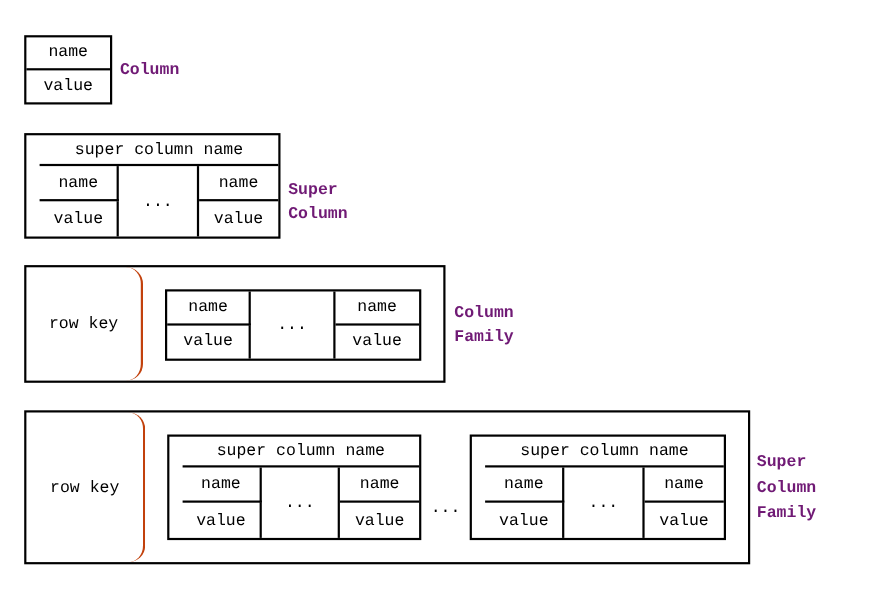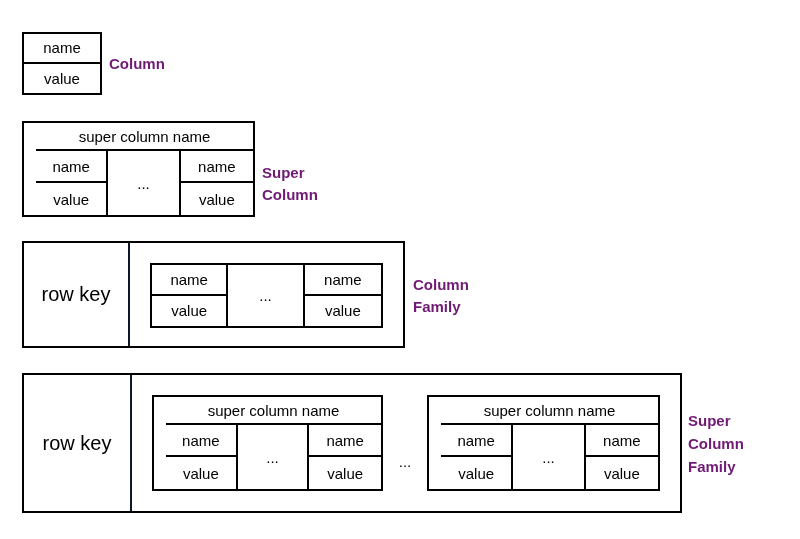--- a/index.html
+++ b/index.html
@@ -2,21 +2,21 @@
 <html><head>
 <meta charset="utf-8">
 <style>
   html, body { margin: 0; padding: 0; background: #ffffff; }
   .canvas {
     position: relative;
     width: 767px;
     height: 539px;
     background: #ffffff;
     color: #000000;
-    font-family: Liberation Sans, sans-serif;
+    font-family: Liberation Mono, monospace;
     overflow: hidden;
   }
   .canvas * { box-sizing: border-box; }
 
   
   .bx { position: absolute; border: 2px solid #000; background: #fff; }
 
   
   .c {
     display: flex; align-items: center; justify-content: center;
@@ -41,23 +41,24 @@
   .colgrp { display: grid; grid-template-columns: 1fr 1fr 1fr; grid-template-rows: 1fr 1fr; }
   .colgrp .nl { grid-column: 1; grid-row: 1; }
   .colgrp .mid { grid-column: 2; grid-row: 1 / 3; }
   .colgrp .nr { grid-column: 3; grid-row: 1; }
   .colgrp .vl { grid-column: 1; grid-row: 2; }
   .colgrp .vr { grid-column: 3; grid-row: 2; }
 
   
   .family { display: flex; }
   .rowkey {
-    flex: none; border-right: 2px solid #0f172a;
+    flex: none; border-right: 2px solid #c2410c;
     display: flex; align-items: center; justify-content: center;
-    font-size: 20px;
+    font-size: 15px;
+    border-radius: 15px;
   }
   .family-content { position: relative; flex: 1 1 auto; }
   .family-content .inner { position: absolute; border: 2px solid #000; }
 
   
   .fig-label {
     position: absolute;
     font-weight: bold; font-size: 15px; line-height: 22px;
     color: #701a75; white-space: nowrap;
   }

